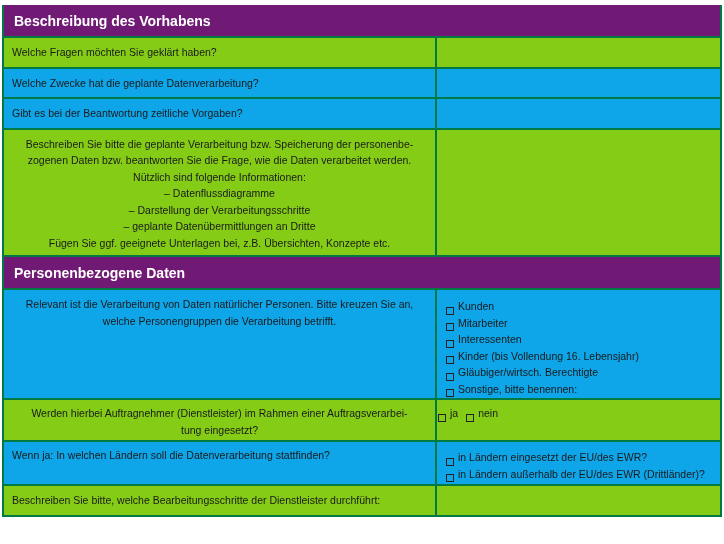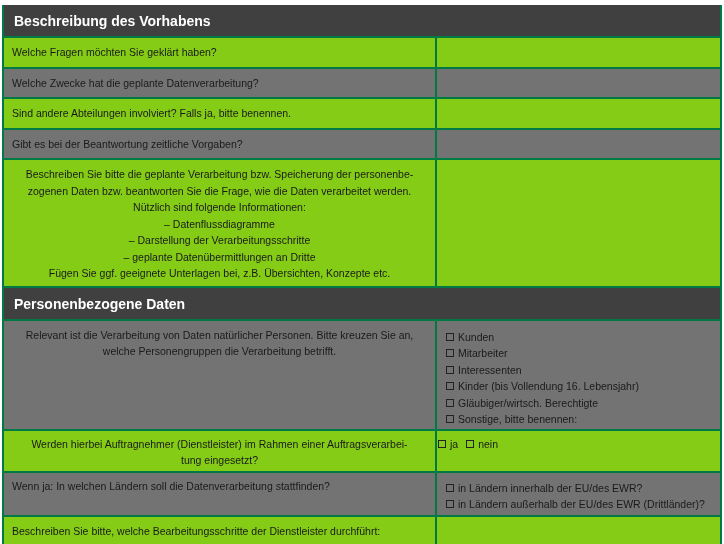--- a/index.html
+++ b/index.html
@@ -26,35 +26,35 @@
     .form-table td {
       border: 2px solid #007a45;
       vertical-align: top;
       font-size: 10.5px;
       line-height: 16.5px;
       padding: 0 8px;
     }
     .form-table col.c1 { width: 433px; }
     .form-table col.c2 { width: 285px; }
     .section-head td {
-      background: #404040;
+      background: #701a75;
       color: #ffffff;
       font-weight: bold;
       font-size: 14px;
       line-height: 18px;
       padding: 7px 10px 6px 10px;
       border-top: none;
     }
     .row-light td { background: #84cc16; }
-    .row-dark td { background: #737373; }
+    .row-dark td { background: #0ea5e9; }
     .row-single td.q { padding-top: 6px; padding-bottom: 6px; }
     .row-single td.a { }
     .checkbox-line {
       display: flex;
-      align-items: center;
+      align-items: flex-end;
       white-space: nowrap;
     }
     .cb {
       display: inline-block;
       width: 8px;
       height: 8px;
       border: 1px solid #222;
       margin-right: 4px;
       background: transparent;
       box-sizing: border-box;
@@ -76,24 +76,20 @@
       <tr class="section-head">
     <td colspan="2">Beschreibung des Vorhabens</td>
   </tr>
 
   <tr class="row-light row-single" style="height:29px">
     <td class="q">Welche Fragen möchten Sie geklärt haben?</td>
     <td class="a"></td>
   </tr>
   <tr class="row-dark row-single" style="height:29px">
     <td class="q">Welche Zwecke hat die geplante Datenverarbeitung?</td>
-    <td class="a"></td>
-  </tr>
-  <tr class="row-light row-single" style="height:29px">
-    <td class="q">Sind andere Abteilungen involviert? Falls ja, bitte benennen.</td>
     <td class="a"></td>
   </tr>
   <tr class="row-dark row-single" style="height:29px">
     <td class="q">Gibt es bei der Beantwortung zeitliche Vorgaben?</td>
     <td class="a"></td>
   </tr>
 
   <tr class="row-light" style="height:125px">
     <td style="padding-top:6px;padding-bottom:4px">
       <span class="para-line">Beschreiben Sie bitte die geplante Verarbeitung bzw. Speicherung der personenbe-</span>
@@ -162,21 +158,21 @@
         </label>
       </div>
     </td>
   </tr>
 
   <tr class="row-dark" style="height:44px">
     <td style="padding-top:5px">Wenn ja: In welchen Ländern soll die Datenverarbeitung stattfinden?</td>
     <td style="padding-top:7px;padding-left:9px">
       <label class="checkbox-line">
         <span class="cb"></span>
-        <span>in Ländern innerhalb der EU/des EWR?</span>
+        <span>in Ländern eingesetzt der EU/des EWR?</span>
       </label>
       <label class="checkbox-line">
         <span class="cb"></span>
         <span>in Ländern außerhalb der EU/des EWR (Drittländer)?</span>
       </label>
     </td>
   </tr>
 
   <tr class="row-light row-single" style="height:28px">
     <td class="q">Beschreiben Sie bitte, welche Bearbeitungsschritte der Dienstleister durchführt:</td>

